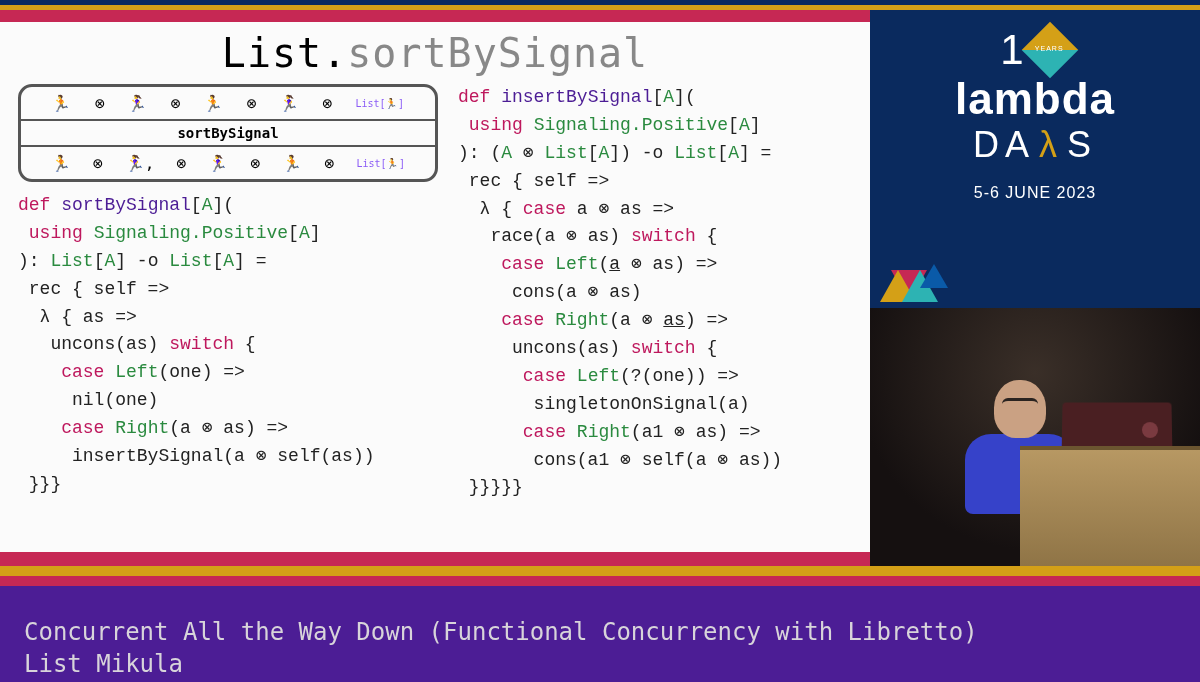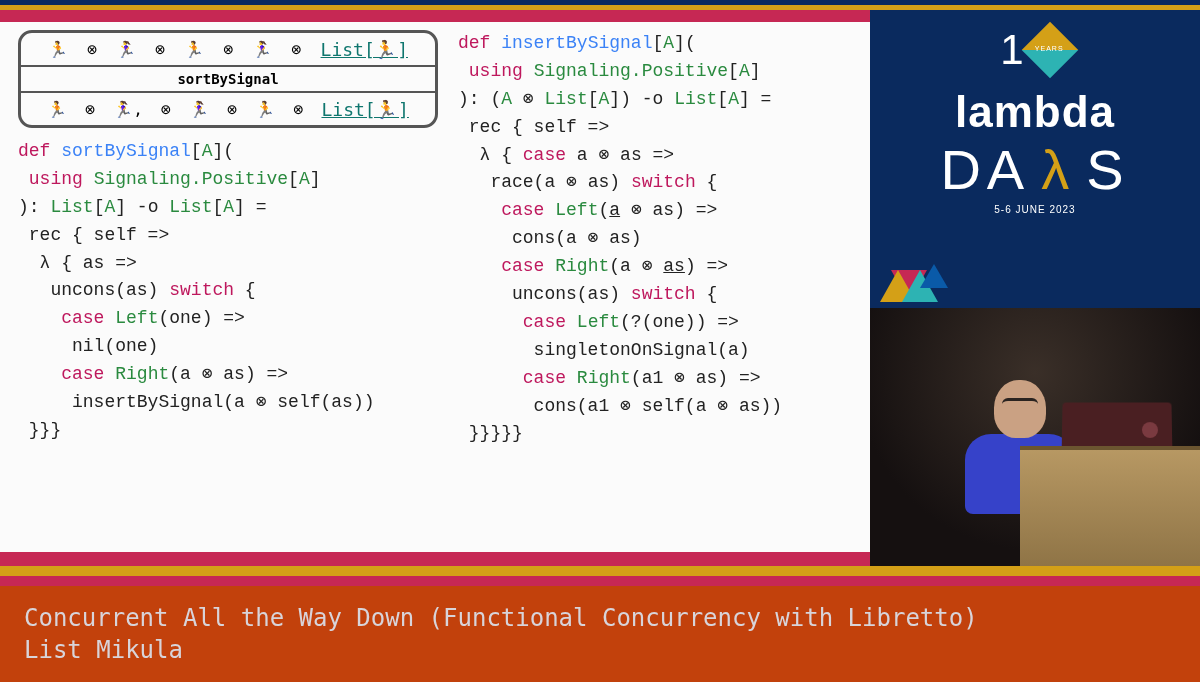--- a/index.html
+++ b/index.html
@@ -57,33 +57,33 @@
   }
   .diagram .row.top { border-bottom: 2px solid #555; }
   .diagram .row.bot { border-top: 2px solid #555; }
   .diagram .mid {
     text-align: center;
     padding: 4px 0;
     font-weight: bold;
     font-size: 14px;
   }
   .diagram .ot { font-size: 17px; }
-  .diagram .listlbl { color: #0f766e; font-size: 18px; text-decoration: underline; }
+  .diagram .listlbl { color: #8b5cf6; font-size: 10px; }
   .runner { font-size: 16px; }
   .cols { display: flex; gap: 20px; }
   .codecol { flex: 1; }
   pre.code {
     font-family: Menlo, Consolas, "Courier New", monospace;
     font-size: 18px;
     line-height: 1.55;
     white-space: pre;
     color: #222;
   }
   .kw  { color: #be185d; }
-  .fn  { color: #3b82f6; }
+  .fn  { color: #4c1d95; }
   .cls { color: #2a8a3f; }
   .und { text-decoration: underline; }
 
   .rightcol {
     flex: 1;
     display: flex;
     flex-direction: column;
   }
   .branding {
     flex: 1;
@@ -114,36 +114,36 @@
     transform: rotate(-45deg);
     font-size: 7px;
     letter-spacing: 1px;
     top: 16px; left: 4px;
     color: #fff;
   }
   .branding .lambda {
     font-size: 44px;
     font-weight: 700;
     letter-spacing: 1px;
-    margin-top: 13px;
+    margin-top: 0;
   }
   .branding .days {
-    font-size: 56px;
+    font-size: 36px;
     font-weight: 300;
     letter-spacing: 6px;
     display: flex;
     justify-content: center;
     align-items: baseline;
-    gap: 11px;
+    gap: 4px;
   }
   .branding .days .lam { color: #d4a017; }
   .branding .date {
-    font-size: 10px;
+    font-size: 16px;
     letter-spacing: 1px;
-    margin-top: 2px;
+    margin-top: 18px;
   }
   .branding .tris {
     position: absolute;
     left: 10px; bottom: 6px;
     width: 90px; height: 60px;
   }
   .tri { position: absolute; width: 0; height: 0; border-style: solid; }
   .tri.a { border-width: 0 18px 32px 18px; border-color: transparent transparent #d4a017 transparent; left: 0; bottom: 0;}
   .tri.b { border-width: 0 18px 32px 18px; border-color: transparent transparent #2db3b3 transparent; left: 22px; bottom: 0;}
   .tri.c { border-width: 32px 18px 0 18px; border-color: #c62854 transparent transparent transparent; left: 11px; bottom: 0;}
@@ -203,37 +203,40 @@
   .camera .laptop::after {
     content: "";
     position: absolute;
     right: 14px; top: 20px;
     width: 16px; height: 16px;
     background: #7a3a40;
     border-radius: 50%;
   }
 
   .caption {
-    background: #c2410c;
+    background: #4c1d95;
     color: #d8d4da;
     font-family: Menlo, Consolas, monospace;
     font-size: 24px;
-    padding: 16px 24px 18px 24px;
+    padding: 30px 24px 18px 24px;
     line-height: 1.35;
     height: 96px;
   }
 </style>
 </head>
 <body>
 
 <div class="stripe-top"></div>
 
 <div class="stage">
 
   <div class="slide">
+    <h1>
+      <span>List.</span><span class="gray">sortBySignal</span>
+    </h1>
 
     <div class="cols">
       <div class="codecol">
         <div class="diagram">
           <div class="row top">
             <span class="runner">🏃</span>
               <span class="ot">⊗</span>
             <span class="runner">🏃‍♀️</span>
               <span class="ot">⊗</span>
             <span class="runner">🏃</span>

